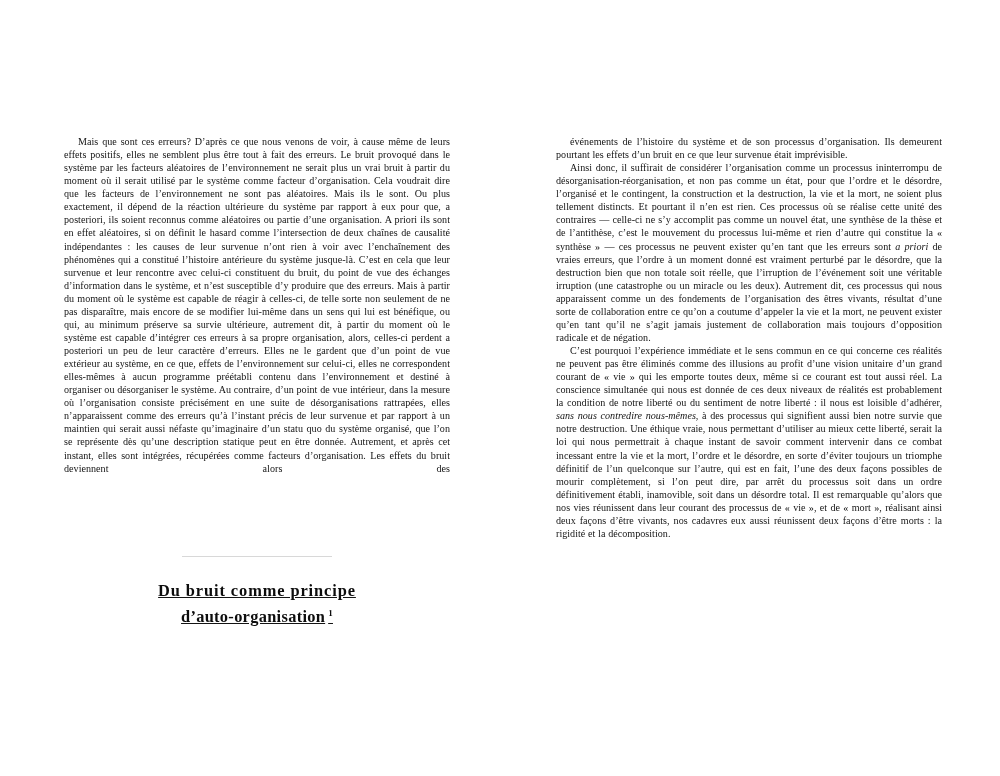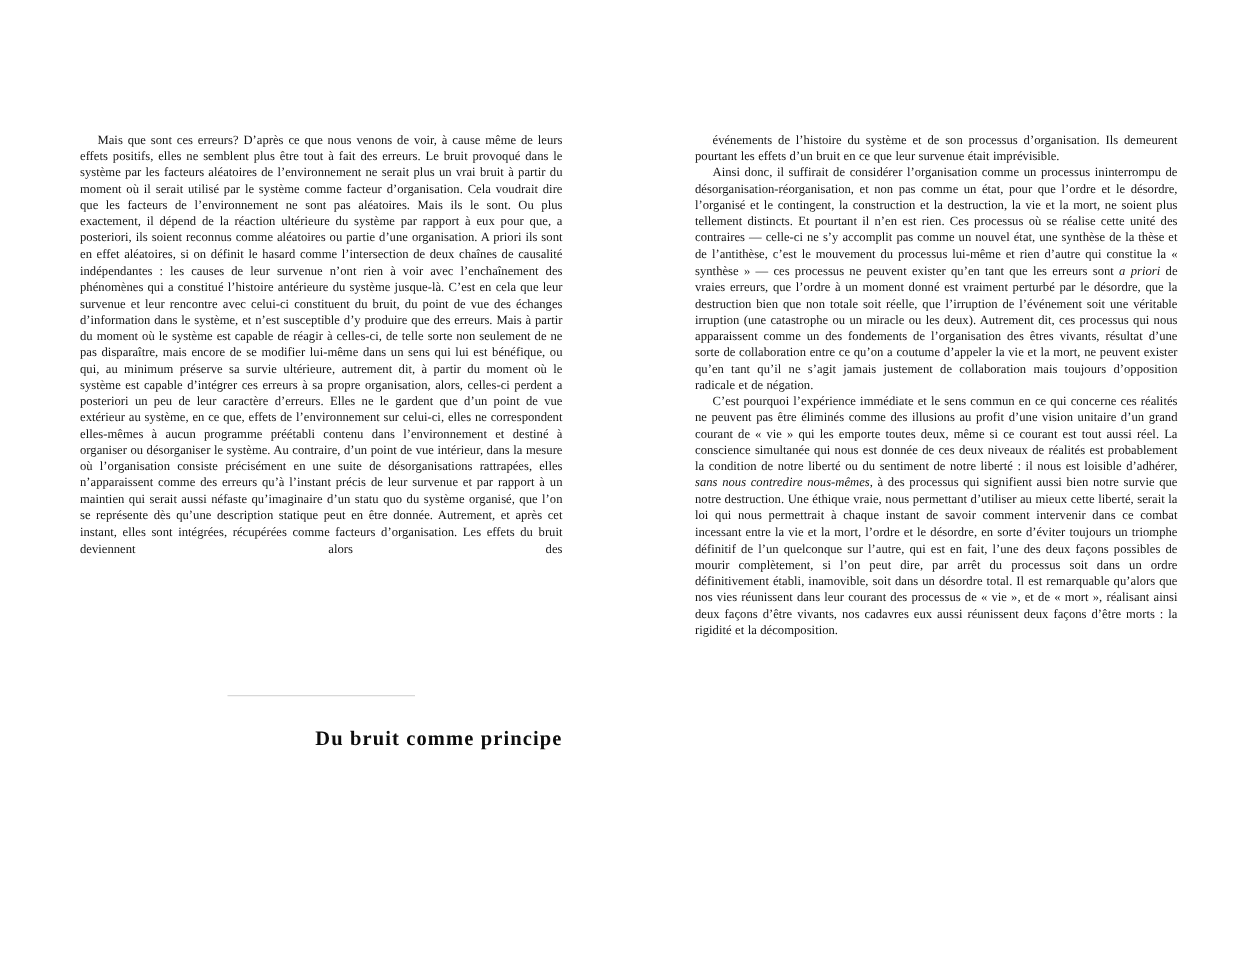--- a/index.html
+++ b/index.html
@@ -22,21 +22,21 @@
   }
   .columns {
     position: absolute;
     left: 0;
     top: 0;
     width: 1000px;
     height: 776px;
   }
   .col {
     position: absolute;
-    top: 106px;
+    top: 135px;
     width: 386px;
   }
   .col-left  { left: 64px; }
   .col-right { left: 510px; margin-left: 46px; }
 
   .para {
     margin: 0;
     font-size: 10.1px;
     line-height: 13.06px;
     text-align: justify;
@@ -59,21 +59,22 @@
   }
 
   i, .it { font-style: italic; }
 
   
   .title-block {
     position: absolute;
     left: 64px;
     top: 556px;
     width: 386px;
-    text-align: right;
+    text-align: center;
+    text-decoration: underline;
   }
   .title-rule {
     width: 150px;
     height: 1px;
     margin: 0 auto 22px auto;
     background: #d8d8d8;
   }
   .art-title {
     margin: 0;
     font-size: 16.4px;
@@ -109,16 +110,17 @@
 
       <p class="para">C’est pourquoi l’expérience immédiate et le sens commun en ce qui concerne ces réalités ne peuvent pas être éliminés comme des illusions au profit d’une vision unitaire d’un grand courant de « vie » qui les emporte toutes deux, même si ce courant est tout aussi réel. La conscience simultanée qui nous est donnée de ces deux niveaux de réalités est probablement la condition de notre liberté ou du sentiment de notre liberté : il nous est loisible d’adhérer, <i>sans nous contredire nous-mêmes</i>, à des processus qui signifient aussi bien notre survie que notre destruction. Une éthique vraie, nous permettant d’utiliser au mieux cette liberté, serait la loi qui nous permettrait à chaque instant de savoir comment intervenir dans ce combat incessant entre la vie et la mort, l’ordre et le désordre, en sorte d’éviter toujours un triomphe définitif de l’un quelconque sur l’autre, qui est en fait, l’une des deux façons possibles de mourir complètement, si l’on peut dire, par arrêt du processus soit dans un ordre définitivement établi, inamovible, soit dans un désordre total. Il est remarquable qu’alors que nos vies réunissent dans leur courant des processus de « vie », et de « mort », réalisant ainsi deux façons d’être vivants, nos cadavres eux aussi réunissent deux façons d’être morts : la rigidité et la décomposition.</p>
     </div>
 
   </div>
 
   <div class="title-block">
     <div class="title-rule"></div>
     <h1 class="art-title">
       <span class="ttl-line1">Du bruit comme principe</span>
+      <span class="ttl-line2"><span>d’auto-organisation</span><sup class="fn-marker">1</sup></span>
     </h1>
   </div>
 
 </div>
 
 </body></html>

